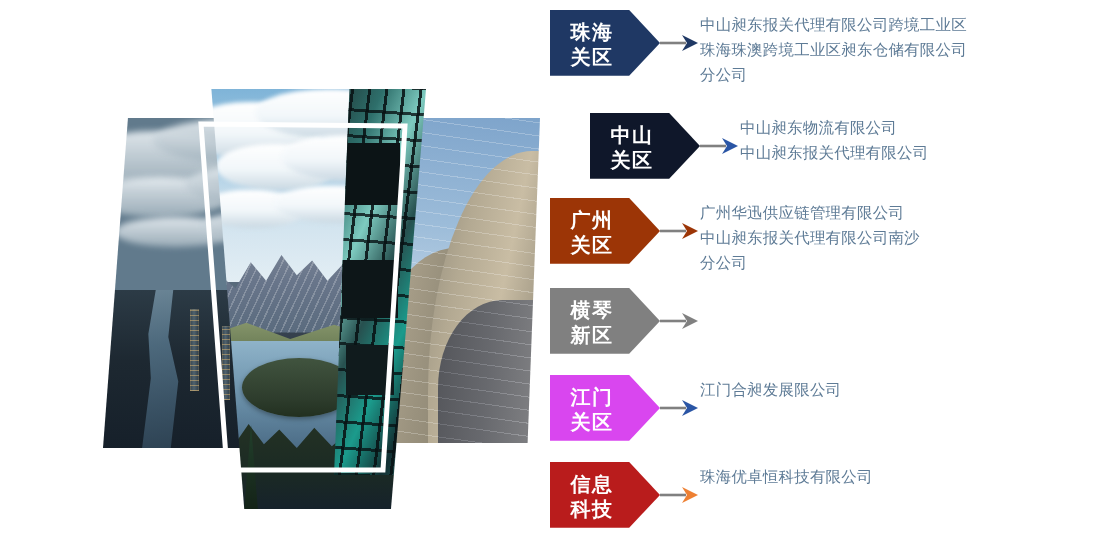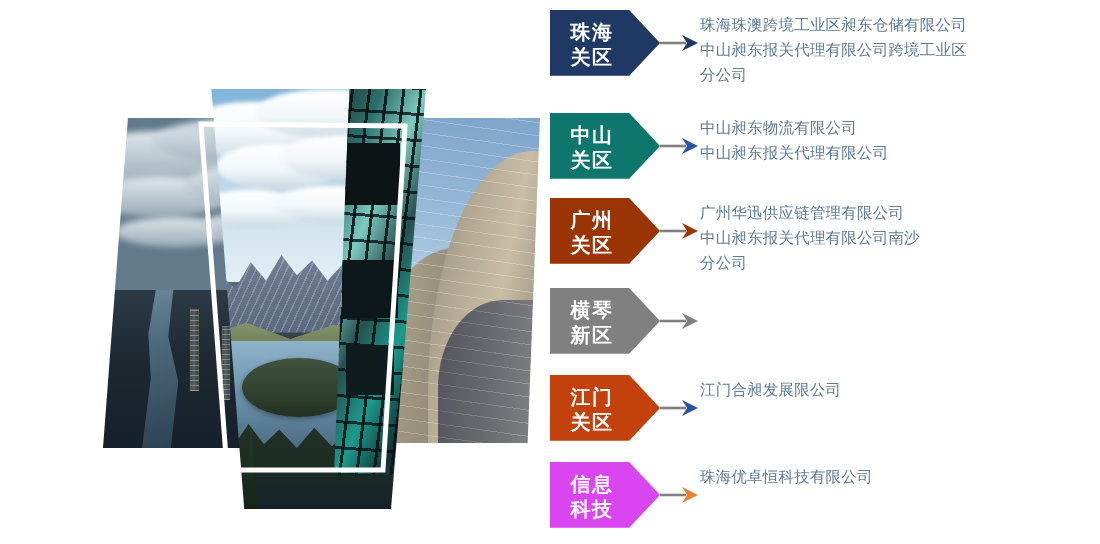--- a/index.html
+++ b/index.html
@@ -346,28 +346,28 @@
       <span class="badge-line">珠海</span>
       <span class="badge-line">关区</span>
     </div>
     <div class="connector" style="margin-top:24px;">
       <svg width="40" height="18" viewBox="0 0 40 18">
         <line x1="0" y1="9" x2="26" y2="9" stroke="#808080" stroke-width="2.6"></line>
         <path d="M22 1 L38 9 L22 17 L27 9 Z" fill="#1F3864"></path>
       </svg>
     </div>
     <div class="row-desc">
+      <span class="desc-line">中山昶东报关代理有限公司跨境工业区</span>
       <span class="desc-line">珠海珠澳跨境工业区昶东仓储有限公司</span>
-      <span class="desc-line">中山昶东报关代理有限公司跨境工业区</span>
       <span class="desc-line">分公司</span>
     </div>
   </div>
 
   <div class="row" style="top:113px;">
-    <div class="badge" style="background:#0f766e;">
+    <div class="badge" style="background:#0f172a;margin-left:40px;">
       <span class="badge-line">中山</span>
       <span class="badge-line">关区</span>
     </div>
     <div class="connector" style="margin-top:24px;">
       <svg width="40" height="18" viewBox="0 0 40 18">
         <line x1="0" y1="9" x2="26" y2="9" stroke="#808080" stroke-width="2.6"></line>
         <path d="M22 1 L38 9 L22 17 L27 9 Z" fill="#2A55A5"></path>
       </svg>
     </div>
     <div class="row-desc">
@@ -401,37 +401,37 @@
     </div>
     <div class="connector" style="margin-top:24px;">
       <svg width="40" height="18" viewBox="0 0 40 18">
         <line x1="0" y1="9" x2="26" y2="9" stroke="#808080" stroke-width="2.6"></line>
         <path d="M22 1 L38 9 L22 17 L27 9 Z" fill="#808080"></path>
       </svg>
     </div>
   </div>
 
   <div class="row" style="top:375px;">
-    <div class="badge" style="background:#c2410c;">
+    <div class="badge" style="background:#d946ef;">
       <span class="badge-line">江门</span>
       <span class="badge-line">关区</span>
     </div>
     <div class="connector" style="margin-top:24px;">
       <svg width="40" height="18" viewBox="0 0 40 18">
         <line x1="0" y1="9" x2="26" y2="9" stroke="#808080" stroke-width="2.6"></line>
         <path d="M22 1 L38 9 L22 17 L27 9 Z" fill="#2A55A5"></path>
       </svg>
     </div>
     <div class="row-desc">
       <span class="desc-line">江门合昶发展限公司</span>
     </div>
   </div>
 
   <div class="row" style="top:462px;">
-    <div class="badge" style="background:#d946ef;">
+    <div class="badge" style="background:#b91c1c;">
       <span class="badge-line">信息</span>
       <span class="badge-line">科技</span>
     </div>
     <div class="connector" style="margin-top:24px;">
       <svg width="40" height="18" viewBox="0 0 40 18">
         <line x1="0" y1="9" x2="26" y2="9" stroke="#808080" stroke-width="2.6"></line>
         <path d="M22 1 L38 9 L22 17 L27 9 Z" fill="#EE8033"></path>
       </svg>
     </div>
     <div class="row-desc">

